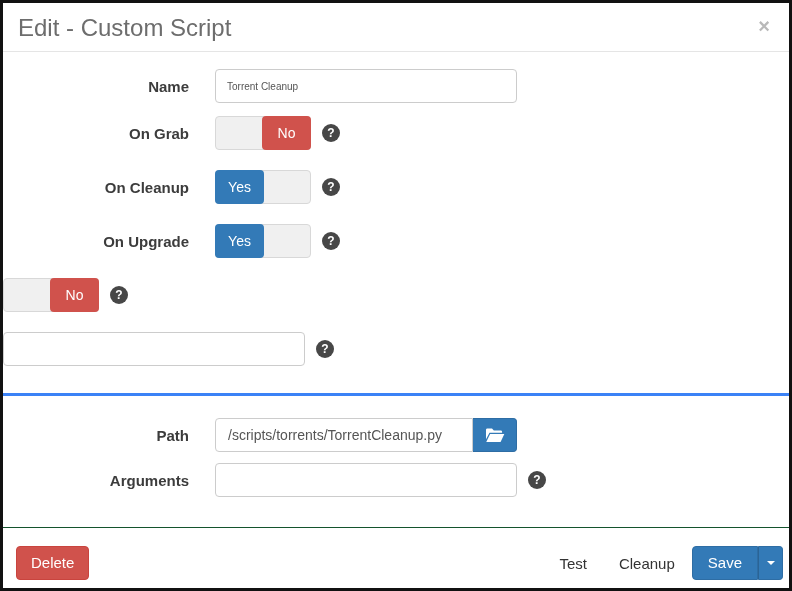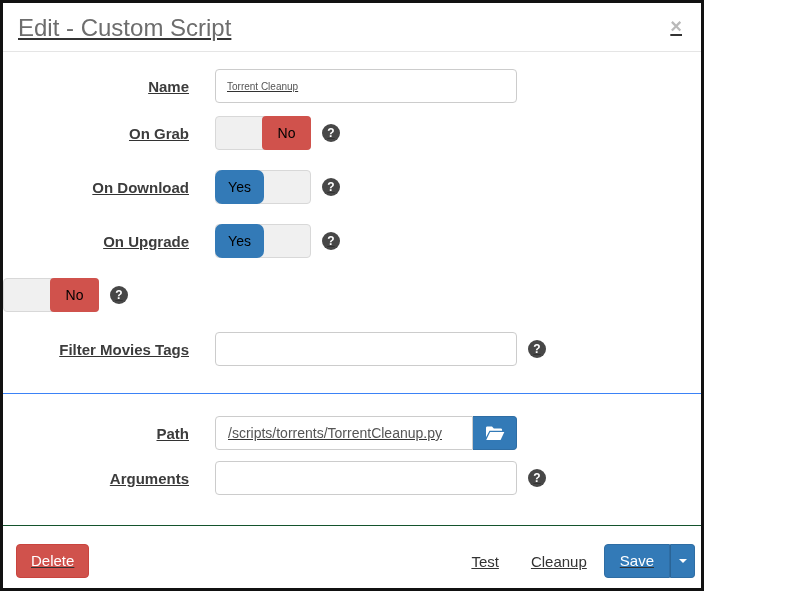--- a/index.html
+++ b/index.html
@@ -2,47 +2,46 @@
 <html><head>
 <meta charset="utf-8">
 <style>
   * { box-sizing: border-box; margin: 0; padding: 0; }
   html, body { width: 792px; height: 591px; background: #fff; }
   body {
     font-family: "Liberation Sans", "DejaVu Sans", sans-serif;
     color: #333;
   }
   .modal {
-    width: 704px; height: 591px;
+    width: 792px; height: 591px;
     border: 3px solid #111;
     background: #fff;
     display: flex; flex-direction: column;
     overflow: hidden;
-    text-decoration: underline;
   }
   
   .modal-header {
     padding: 11px 15px 9px 15px;
     border-bottom: 1px solid #e5e5e5;
     display: flex; align-items: flex-start;
   }
   .modal-title {
     font-size: 24px; font-weight: 400; color: #6d6d6d;
     line-height: 28px;
   }
   .close-x {
     margin-left: auto;
     font-size: 20px; line-height: 20px;
     color: #b9b9b9; font-weight: 700;
     cursor: pointer; padding: 2px 4px;
   }
   
   .modal-body { flex: 1 1 auto; }
   .sec1 { padding: 17px 26px 27px 0; }
-  .sec2 { border-top: 1px solid #3b82f6; padding: 22px 15px 30px 0; }
+  .sec2 { border-top: 3px solid #3b82f6; padding: 22px 15px 30px 0; }
   .form-row {
     display: flex; align-items: center;
   }
   .sec1 .form-row { margin-bottom: 20px; }
   .sec1 .form-row.row-name { margin-bottom: 13px; }
   .sec1 .form-row.row-filter-movies-tags { margin-bottom: 0; }
   .sec2 .form-row.row-path { margin-bottom: 11px; }
   .form-label {
     width: 186px; flex: 0 0 186px;
     text-align: right;
@@ -64,23 +63,23 @@
     width: 96px; height: 34px;
     background: #f0f0f0;
     border: 1px solid #d8d8d8;
     border-radius: 4px;
     cursor: pointer;
   }
   .toggle .seg {
     position: absolute; top: -1px; bottom: -1px; width: 49px;
     border-radius: 4px;
     display: flex; align-items: center; justify-content: center;
-    font-size: 14px; color: #000000;
-  }
-  .toggle.state-yes .seg { left: -1px; background: #337ab7; border-radius: 7px; }
+    font-size: 14px; color: #ffffff;
+  }
+  .toggle.state-yes .seg { left: -1px; background: #337ab7; }
   .toggle.state-no  .seg { right: -1px; background: #d0524c; }
   
   .help {
     width: 18px; height: 18px; flex: 0 0 18px;
     margin-left: 11px;
     border-radius: 50%;
     background: #474747; color: #fff;
     font-size: 12px; font-weight: 700;
     display: inline-flex; align-items: center; justify-content: center;
     cursor: pointer;
@@ -171,21 +170,21 @@
 
       <div class="form-row">
         <label class="form-label">On Grab</label>
         <div class="toggle state-no">
           <span class="seg">No</span>
         </div>
         <span class="help">?</span>
       </div>
 
       <div class="form-row">
-        <label class="form-label">On Download</label>
+        <label class="form-label">On Cleanup</label>
         <div class="toggle state-yes">
           <span class="seg">Yes</span>
         </div>
         <span class="help">?</span>
       </div>
 
       <div class="form-row">
         <label class="form-label">On Upgrade</label>
         <div class="toggle state-yes">
           <span class="seg">Yes</span>
@@ -194,21 +193,20 @@
       </div>
 
       <div class="form-row">
         <div class="toggle state-no">
           <span class="seg">No</span>
         </div>
         <span class="help">?</span>
       </div>
 
       <div class="form-row row-filter-movies-tags">
-        <label class="form-label">Filter Movies Tags</label>
         <input class="text-input" type="text" value="" style="">
         <span class="help">?</span>
       </div>
 
     </div>
 
     <div class="sec2">
 
       <div class="form-row row-path">
         <label class="form-label">Path</label>

